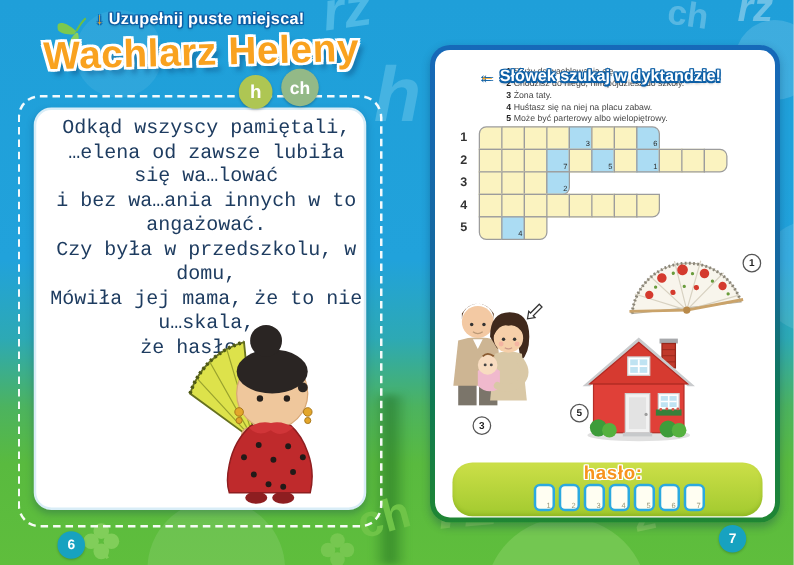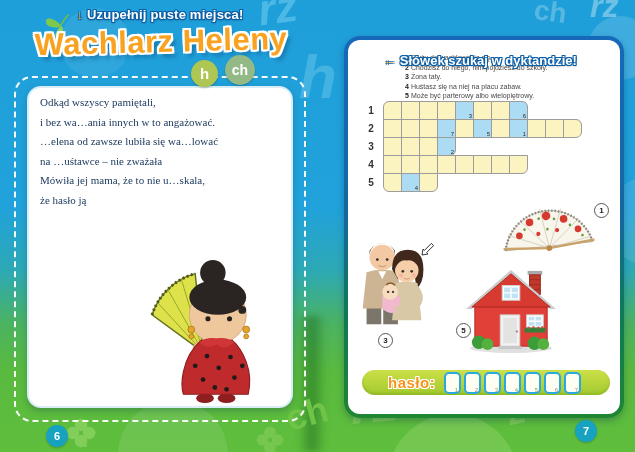--- a/index.html
+++ b/index.html
@@ -35,21 +35,21 @@
     font-size:13px;font-weight:bold;letter-spacing:.2px;}
   .outline-blue{color:#fff;text-shadow:-1px -1px 0 #0d5fa6,0 -1px 0 #0d5fa6,1px -1px 0 #0d5fa6,-1px 0 0 #0d5fa6,1px 0 0 #0d5fa6,-1px 1px 0 #0d5fa6,0 1px 0 #0d5fa6,1px 1px 0 #0d5fa6,0 2px 2px rgba(0,0,0,.25);}
   .arrow-orange{color:#f6a21d;text-shadow:-1px -1px 0 #0d5fa6,1px -1px 0 #0d5fa6,-1px 1px 0 #0d5fa6,1px 1px 0 #0d5fa6;font-weight:bold;}
   .page-title{position:absolute;left:30px;top:24px;width:262px;text-align:center;z-index:3;
     font-size:31px;font-weight:bold;color:#f9a21f;transform:rotate(-1.5deg);letter-spacing:.5px;
     text-shadow:-2px -2px 0 #fff,0 -2px 0 #fff,2px -2px 0 #fff,-2px 0 0 #fff,2px 0 0 #fff,-2px 2px 0 #fff,0 2px 0 #fff,2px 2px 0 #fff,4px 5px 4px rgba(10,60,110,.45);}
   .chip{position:absolute;border-radius:50%;color:#fff;font-weight:bold;display:flex;align-items:center;justify-content:center;z-index:4;box-shadow:0 1px 2px rgba(0,0,0,.25);}
   .chip-h{left:191px;top:60px;width:27px;height:27px;background:#aec653;font-size:15px;}
   .chip-ch{left:225px;top:55px;width:30px;height:30px;background:#93b987;font-size:14px;}
   .story{position:absolute;left:40px;top:93px;width:250px;z-index:3;
-    font-family:Liberation Serif, serif;font-size:11px;line-height:19.5px;color:#1e3c60;}
+    font-family:Liberation Mono, monospace;font-size:16px;line-height:19.5px;color:#1e3c60;text-align:center;}
   .girl{position:absolute;left:143px;top:256px;z-index:4;}
   
   .right-card{position:absolute;left:344px;top:36px;width:280px;height:382px;border-radius:16px;padding:4px;box-sizing:border-box;
     background:linear-gradient(180deg,#1669b9 0%,#14689e 48%,#0f7a52 74%,#1f8633 100%);
     box-shadow:0 3px 7px rgba(0,40,80,.3);z-index:2;}
   .right-inner{position:relative;width:100%;height:100%;background:#fff;border-radius:12px;}
   .header-right{position:absolute;left:336px;top:9px;width:288px;text-align:center;z-index:3;font-size:13px;font-weight:bold;margin-top:44px;}
   .clues{position:absolute;left:57px;top:13px;font-size:7px;line-height:9.6px;color:#474747;}
   .clue-num{font-weight:bold;color:#222;margin-right:2px;}
   .xword{position:absolute;left:16px;top:61px;}
@@ -67,23 +67,23 @@
   .pic{position:absolute;}
   .pic-fan{left:152px;top:166px;}
   .pic-family{left:6px;top:198px;}
   .pic-house{left:116px;top:226px;}
   .circle-num{position:absolute;width:13px;height:13px;border:1px solid #555;border-radius:50%;background:#fff;
     font-size:8px;font-weight:bold;color:#222;display:flex;align-items:center;justify-content:center;}
   .cn-fan{left:246px;top:163px;}
   .cn-family{left:30px;top:293px;}
   .cn-house{left:108px;top:283px;}
   .small-arrow{position:absolute;left:72px;top:201px;}
-  .haslo{position:absolute;left:14px;top:330px;width:248px;height:25px;border-radius:16px;box-sizing:border-box;
+  .haslo{position:absolute;left:14px;top:330px;width:248px;height:43px;border-radius:16px;box-sizing:border-box;
     display:flex;align-items:center;padding:0 8px 0 26px;
-    background:linear-gradient(180deg,#ccdf48,#a2ca2f);box-shadow:inset 0 -2px 3px rgba(90,130,0,.25);}
+    background:linear-gradient(180deg,#ccdf48,#a2ca2f);box-shadow:inset 0 -2px 3px rgba(90,130,0,.25);flex-direction:column;}
   .haslo-label{font-size:15px;font-weight:bold;color:#f7941e;letter-spacing:.5px;margin-right:9px;
     text-shadow:-1px -1px 0 #fff,0 -1px 0 #fff,1px -1px 0 #fff,-1px 0 0 #fff,1px 0 0 #fff,-1px 1px 0 #fff,0 1px 0 #fff,1px 1px 0 #fff;}
   .haslo-boxes{display:flex;gap:3px;}
   .hbox{position:relative;width:17px;height:22px;background:#fffef2;border:2px solid #2ba9df;border-radius:5px;box-sizing:border-box;}
   .hbox .hn{position:absolute;right:1px;bottom:-1px;font-size:6px;color:#98987a;}
   
   .page-num{position:absolute;width:22px;height:22px;border-radius:50%;background:#17a2c0;color:#fff;
     font-weight:bold;font-size:11px;display:flex;align-items:center;justify-content:center;z-index:5;box-shadow:0 1px 2px rgba(0,0,0,.2);}
   .pn-left{left:46px;top:425px;}
   .pn-right{left:575px;top:420px;}
@@ -145,23 +145,23 @@
   <div class="header-left">
     <span class="arrow-orange">↓</span>
     <span class="outline-blue">Uzupełnij puste miejsca!</span>
   </div>
   <div class="page-title">Wachlarz Heleny</div>
   <div class="chip chip-h">h</div>
   <div class="chip chip-ch">ch</div>
 
   <div class="story">
       <div class="story-line">Odkąd wszyscy pamiętali,</div>
+      <div class="story-line">…elena od zawsze lubiła się wa…lować</div>
       <div class="story-line">i bez wa…ania innych w to angażować.</div>
-      <div class="story-line">…elena od zawsze lubiła się wa…lować</div>
-      <div class="story-line">na …uśtawce – nie zważała</div>
+      <div class="story-line">Czy była w przedszkolu, w domu,</div>
       <div class="story-line">Mówiła jej mama, że to nie u…skala,</div>
       <div class="story-line">że hasło ją</div>
     </div>
 
   <svg class="girl" width="125" height="152" viewBox="0 0 125 155">
     <path d="M60,98 L8,60 A64,64 0 0 1 52,18 Z" fill="#dde24b" stroke="#66711f" stroke-width="1.5"></path>
     <path d="M60,98 L14,48 M60,98 L24,34 M60,98 L38,24" stroke="#9aa32e" stroke-width="1"></path>
     <path d="M8,60 A64,64 0 0 1 52,18" fill="none" stroke="#4e5816" stroke-width="3" stroke-dasharray="2,2.5"></path>
     <circle cx="56" cy="94" r="6" fill="#efc79c" stroke="#d8a877"></circle>
     <circle cx="75" cy="60" r="29" fill="#efc79c" stroke="#d8a877" stroke-width="1"></circle>

